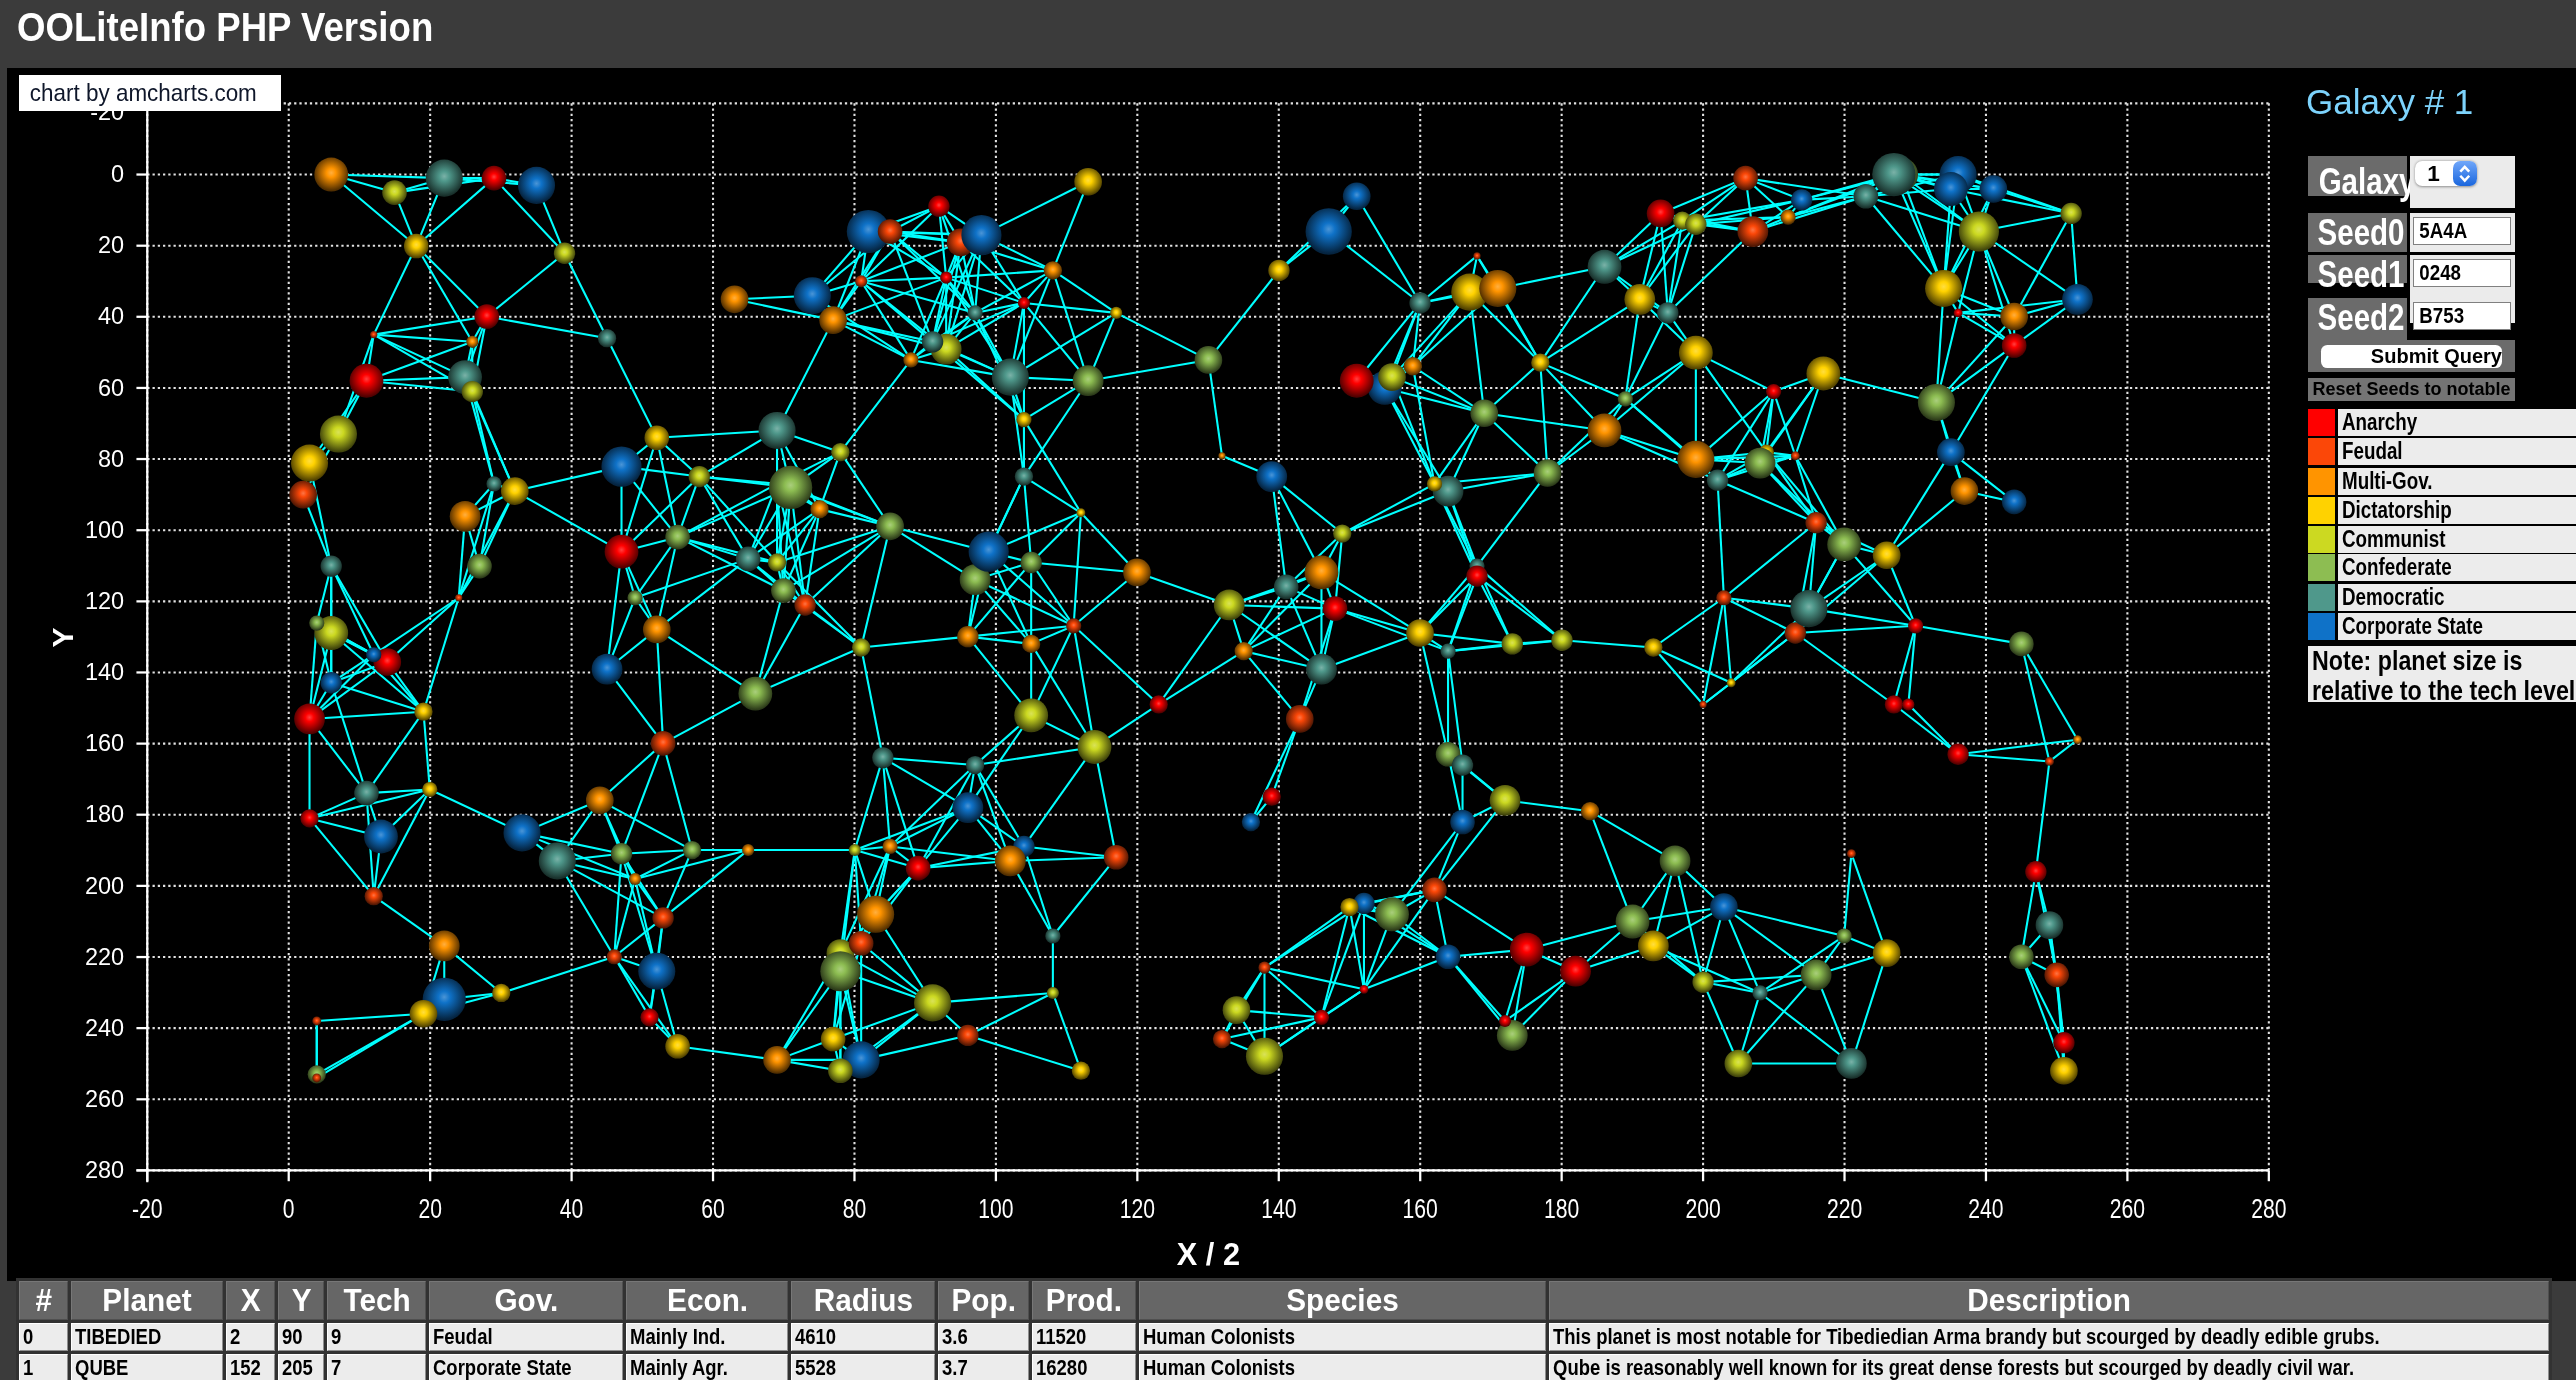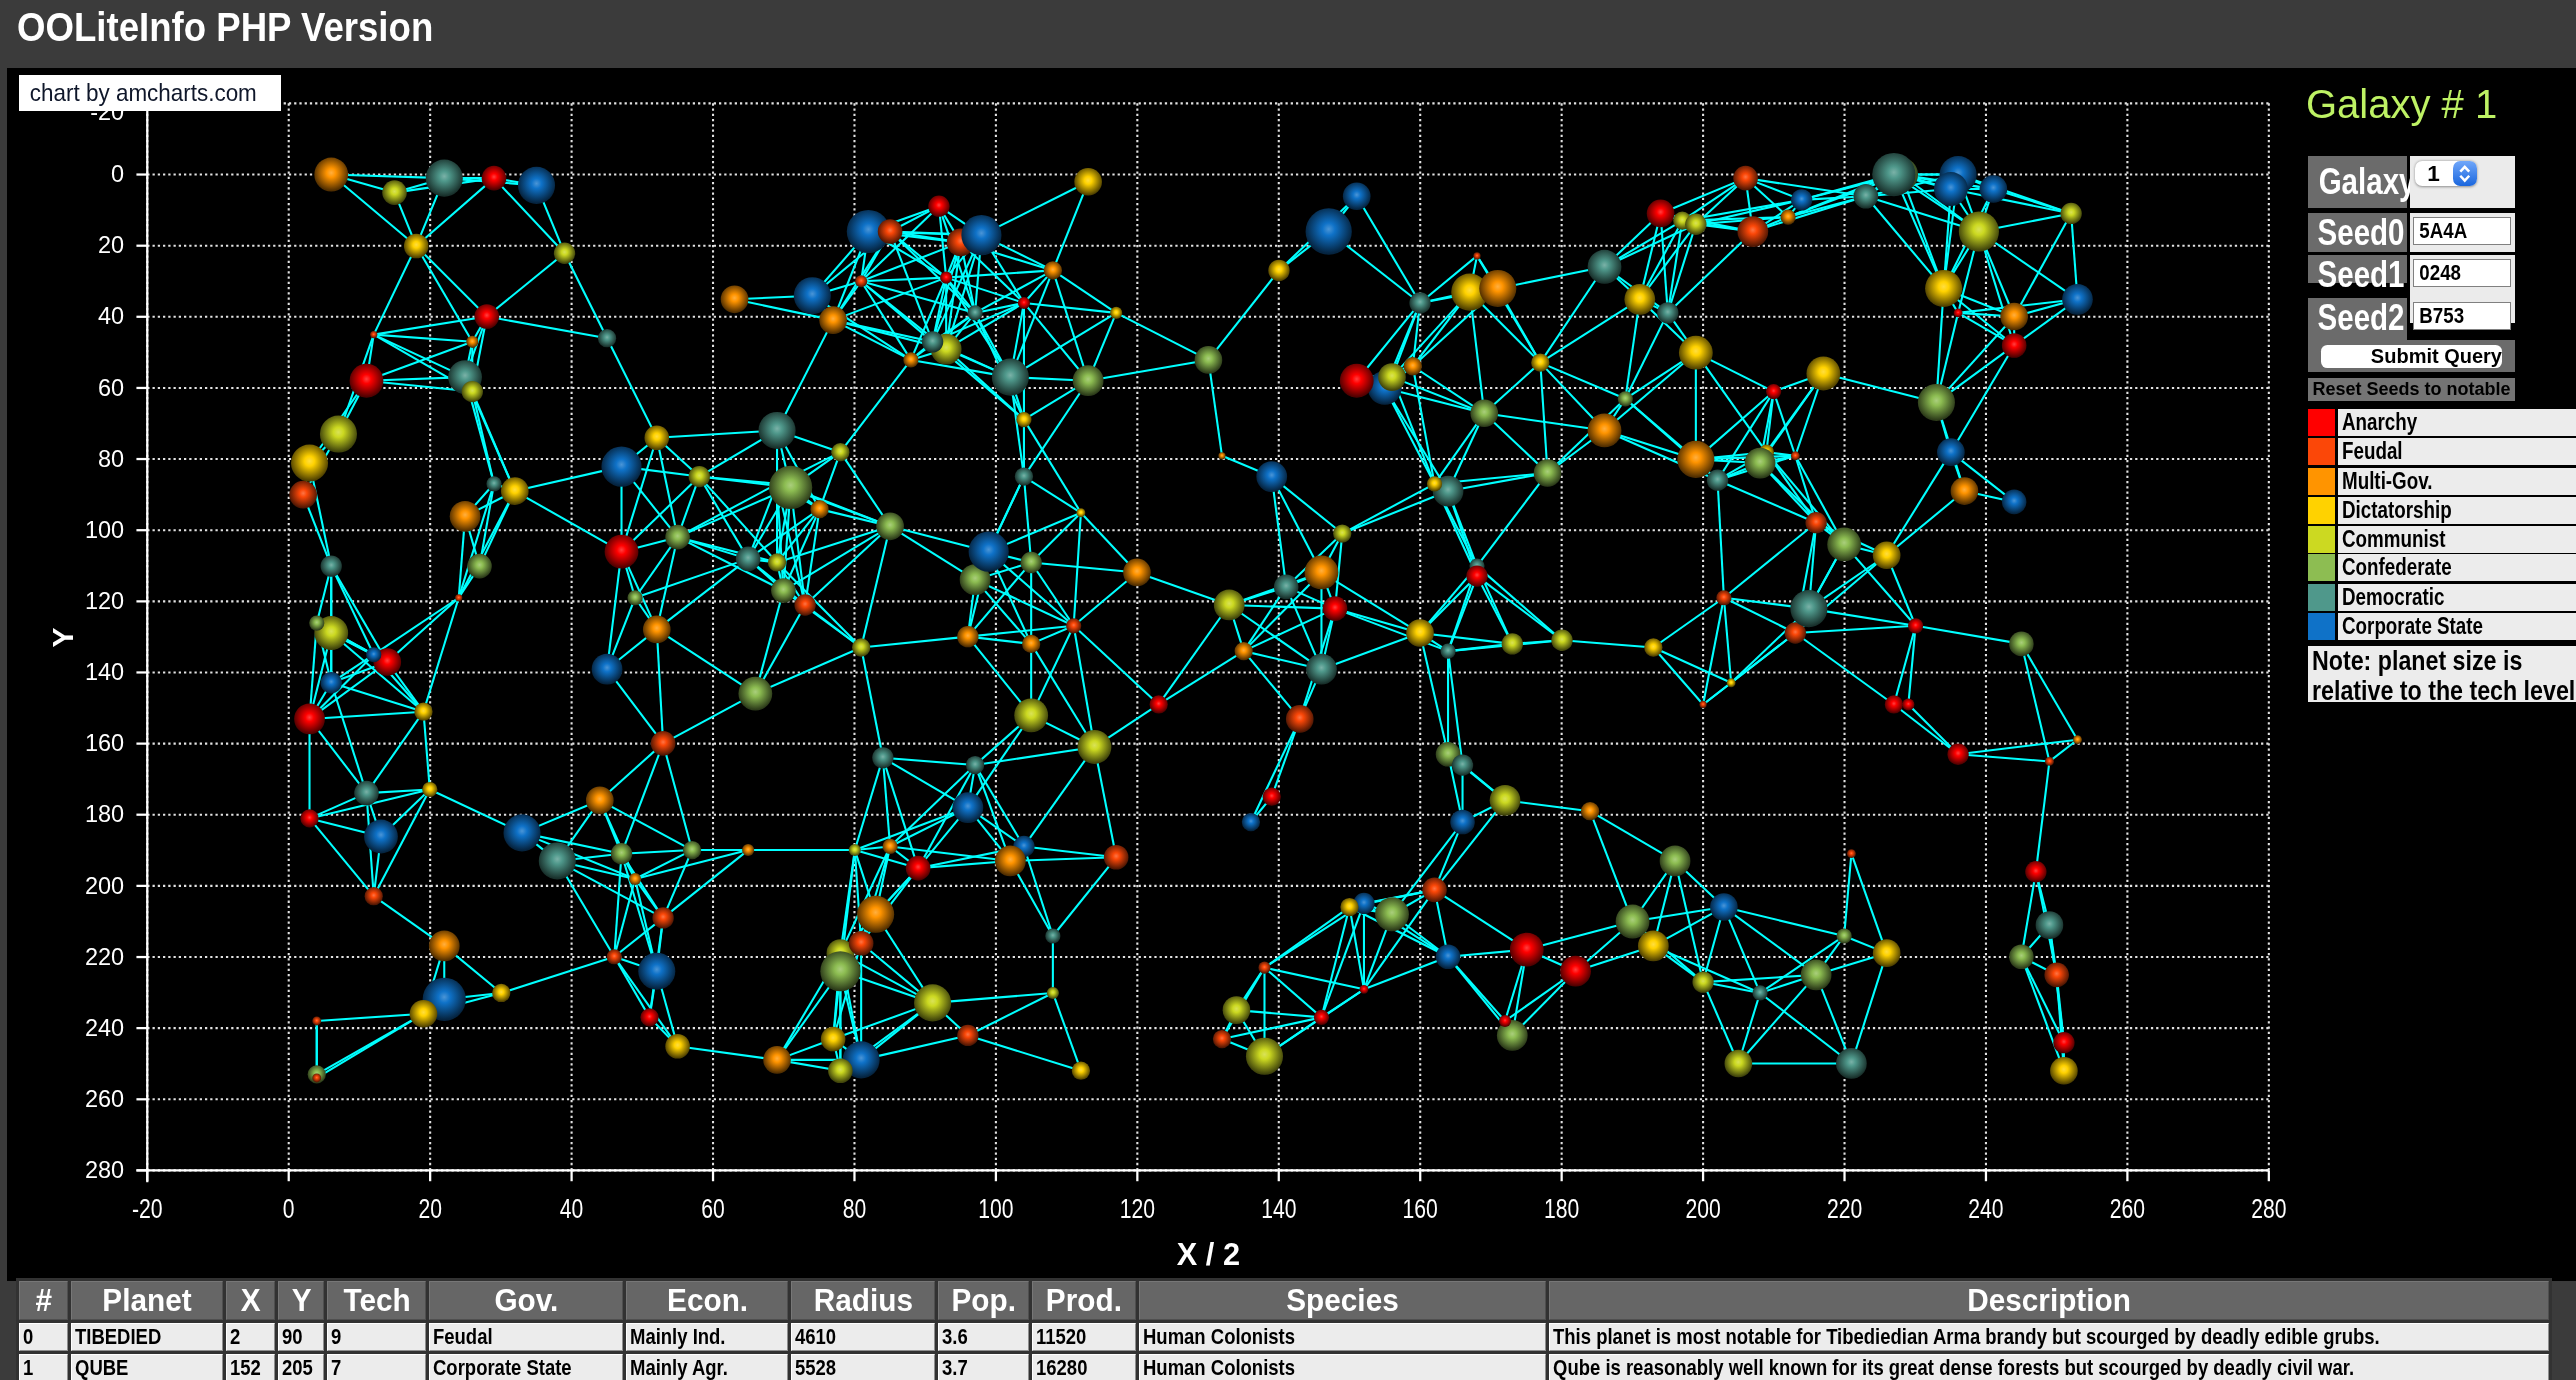--- a/index.html
+++ b/index.html
@@ -6,21 +6,21 @@
 span.sx80{display:inline-block;transform:scaleX(.80);transform-origin:0 50%;white-space:nowrap}
 span.sx84{display:inline-block;transform:scaleX(.84);transform-origin:0 50%;white-space:nowrap}
 span.sx86{display:inline-block;transform:scaleX(.86);transform-origin:0 50%;white-space:nowrap}
 span.sx93{display:inline-block;transform:scaleX(.93);transform-origin:50% 50%;white-space:nowrap}
 span.sx82{display:inline-block;transform:scaleX(.82);transform-origin:50% 50%;white-space:nowrap}
 #black{left:7.2px;top:68px;width:2569px;height:1213px;background:#000}
 #h1{left:17px;top:4.5px;font-size:40px;font-weight:bold;color:#fff}
 #h1 span{display:inline-block;transform:scaleX(.915);transform-origin:0 50%}
 #amlab{left:19px;top:75px;width:262px;height:36px;background:#fff;color:#0f172a;font-size:24.4px;line-height:36px}
 #amlab span{display:inline-block;transform:scaleX(.92);transform-origin:0 50%;padding-left:11.8px}
-#gtitle{left:2306px;top:82px;font-size:40px;color:#bef264}
+#gtitle{left:2306px;top:82px;font-size:35px;color:#7dd3fc}
 .flab{left:2308px;width:99px;background:#6b6b6b;color:#fff;font-size:36px;font-weight:bold;text-align:center}
 .fval{left:2410px;width:105px;background:#ebebeb}
 .seed{position:absolute;left:2.7px;top:3.6px;width:96px;height:26px;border:1.8px solid #808080;background:#fff;
 color:#000;font-size:22px;font-weight:bold;line-height:26px}
 .seed span{display:inline-block;transform:scaleX(.85);transform-origin:0 50%;padding-left:6.3px}
 .lgl{left:2338px;width:262px;height:27px;background:#ececec;color:#000;font-size:23.5px;font-weight:bold;line-height:27px;padding-left:3.6px}
 #note{left:2308px;top:646px;width:289px;height:56px;background:#ececec;color:#000;font-size:27px;font-weight:bold;line-height:30px;padding-left:3.6px}
 table#dt{position:absolute;left:16.3px;top:1278px;border-collapse:separate;border-spacing:3.6px;background:#323232;table-layout:fixed}
 table#dt th{background:#666;color:#fff;font-size:32px;font-weight:bold;height:33px;padding:0;overflow:hidden;white-space:nowrap;border-bottom:1.8px solid #4f4f4f;border-right:1.8px solid #4f4f4f;border-top:1.8px solid #777;border-left:1.8px solid #777}
 table#dt td{background:#ececec;color:#000;font-size:22px;font-weight:bold;height:23.5px;padding:0;overflow:hidden;white-space:nowrap;text-align:left;vertical-align:middle;border-bottom:1.8px solid #8f8f8f;border-right:1.8px solid #8f8f8f;border-top:1.8px solid #fff;border-left:1.8px solid #fff}
@@ -1268,21 +1268,21 @@
     <circle cx="874" cy="539" r="23.9" fill="url(#g5)"></circle>
     <circle cx="1461" cy="1125" r="8.4" fill="url(#g0)"></circle>
     <circle cx="546" cy="535" r="8.4" fill="url(#g6)"></circle>
     <circle cx="1117" cy="952" r="17.0" fill="url(#g2)"></circle>
     <circle cx="1398" cy="1168" r="20.5" fill="url(#g4)"></circle>
     <circle cx="413" cy="991" r="10.1" fill="url(#g1)"></circle>
 </svg>
 <div class="abs" id="h1"><span>OOLiteInfo PHP Version</span></div>
 <div class="abs" id="amlab"><span>chart by amcharts.com</span></div>
 <div class="abs" id="gtitle">Galaxy # 1</div>
-<div class="abs flab" style="top:156px;height:52px;line-height:52px"><span class="sx82">Galaxy</span></div>
+<div class="abs flab" style="top:156px;height:40px;line-height:52px"><span class="sx82">Galaxy</span></div>
 <div class="abs fval" style="top:156px;height:52px">
   <div class="abs" style="left:4.5px;top:5.4px;width:62px;height:25px;background:#fff;border-radius:7.2px;box-shadow:0 0.9px 2.7px rgba(0,0,0,.4)"></div>
   <div class="abs" style="left:4.5px;top:5.4px;width:38px;height:25px;color:#000;font-size:22.6px;font-weight:bold;text-align:center;line-height:25px">1</div>
   <div class="abs" style="left:43px;top:5.4px;width:23.5px;height:25px;border-radius:7.2px;background:linear-gradient(#70a7fa,#1a66dd)"></div>
   <svg class="abs" style="left:43px;top:5.4px" width="23.5" height="25" viewBox="0 0 26 28">
       <path d="M8 12 L13 6.5 L18 12" stroke="#fff" stroke-width="2.8" fill="none"></path>
       <path d="M8 16.5 L13 22 L18 16.5" stroke="#fff" stroke-width="2.8" fill="none"></path>
     </svg>
 </div>
 <div class="abs flab" style="top:213px;height:39px;line-height:39px"><span class="sx82">Seed0</span></div>

